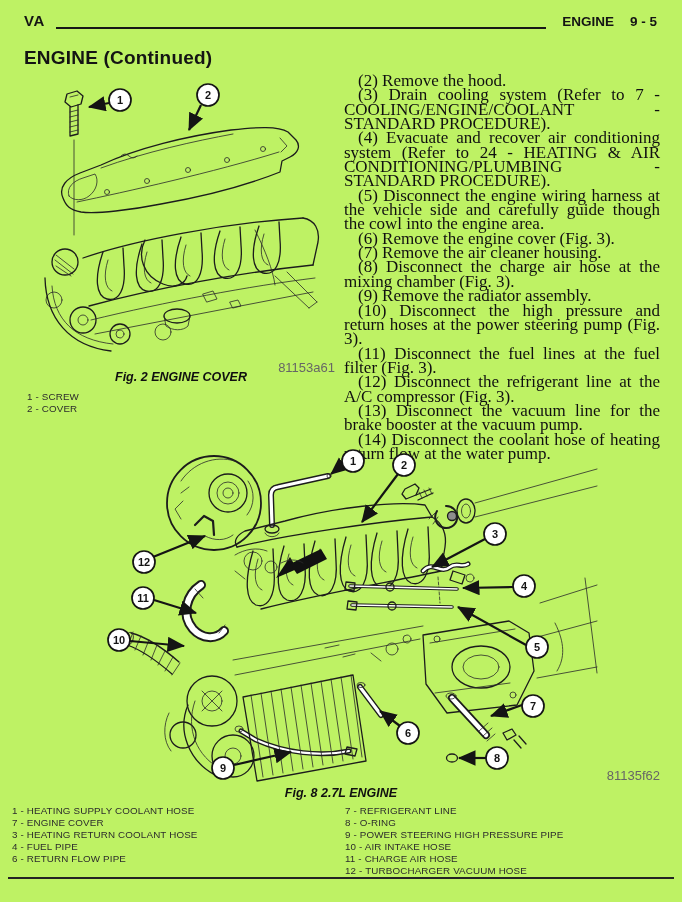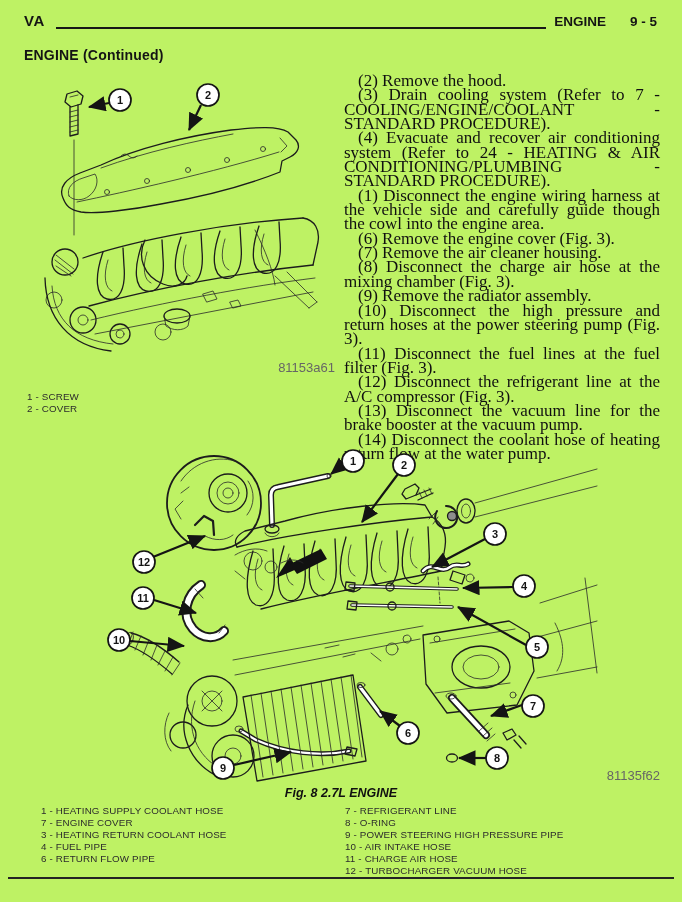--- a/index.html
+++ b/index.html
@@ -1,22 +1,22 @@
 <!DOCTYPE html>
 <html><head>
 <meta charset="utf-8">
 <style>
   html,body{margin:0;padding:0;background:#e8e8e8}
   #page{position:relative;width:682px;height:902px;background:#bef264;overflow:hidden;
         font-family:"Liberation Sans",sans-serif;color:#141414}
 
   .hdr-left{position:absolute;left:24px;top:12px;font-weight:bold;font-size:15px;letter-spacing:.5px}
   .hdr-line{position:absolute;left:56px;top:27px;width:490px;height:2px;background:#171717}
-  .hdr-right{position:absolute;top:14px;right:25px;display:flex;gap:24px;font-weight:bold;font-size:13.5px}
-  .sec-title{position:absolute;left:24px;top:47px;font-weight:bold;font-size:14px;letter-spacing:.2px}
+  .hdr-right{position:absolute;top:14px;right:25px;display:flex;gap:16px;font-weight:bold;font-size:13.5px}
+  .sec-title{position:absolute;left:24px;top:47px;font-weight:bold;font-size:19px;letter-spacing:.2px}
 
   .steps{position:absolute;left:344px;top:74px;width:316px;
          font-family:Liberation Serif, serif;font-size:17px;line-height:14.35px;
          text-align:justify;color:#101010}
   .steps p{margin:0;text-indent:14px}
 
   .fig-caption{position:absolute;text-align:center;font-weight:bold;font-style:italic;font-size:12.5px;color:#101010}
   .art-code{position:absolute;font-size:13px;color:#666;text-align:right}
   .legend{position:absolute;font-size:9.8px;line-height:11.9px;color:#2c2c2c;letter-spacing:.15px}
   .legend div{white-space:nowrap}
@@ -41,21 +41,21 @@
   <div class="hdr-right">
     <span>ENGINE</span>
     <span>9 - 5</span>
   </div>
   <div class="sec-title">ENGINE (Continued)</div>
 
   <div class="steps">
       <p>(2) Remove the hood.</p>
       <p>(3) Drain cooling system (Refer to 7 - COOLING/ENGINE/COOLANT - STANDARD PROCEDURE).</p>
       <p>(4) Evacuate and recover air conditioning system (Refer to 24 - HEATING &amp; AIR CONDITIONING/PLUMBING - STANDARD PROCEDURE).</p>
-      <p>(1) Disconnect the engine wiring harness at the vehicle side and carefully guide though the cowl into the engine area.</p>
+      <p>(5) Disconnect the engine wiring harness at the vehicle side and carefully guide though the cowl into the engine area.</p>
       <p>(6) Remove the engine cover (Fig. 3).</p>
       <p>(7) Remove the air cleaner housing.</p>
       <p>(8) Disconnect the charge air hose at the mixing chamber (Fig. 3).</p>
       <p>(9) Remove the radiator assembly.</p>
       <p>(10) Disconnect the high pressure and return hoses at the power steering pump (Fig. 3).</p>
       <p>(11) Disconnect the fuel lines at the fuel filter (Fig. 3).</p>
       <p>(12) Disconnect the refrigerant line at the A/C compressor (Fig. 3).</p>
       <p>(13) Disconnect the vacuum line for the brake booster at the vacuum pump.</p>
       <p>(14) Disconnect the coolant hose of heating return flow at the water pump.</p>
     </div>
@@ -129,20 +129,21 @@
         <circle cx="95" cy="20" r="11" class="co"></circle>
         <text x="95" y="23.9" class="cot">1</text>
       </g>
       <g>
         <circle cx="183" cy="15" r="11" class="co"></circle>
         <text x="183" y="18.9" class="cot">2</text>
       </g>
     </svg>
 
   <div class="art-code" style="left:240px;top:360px;width:95px">81153a61</div>
+  <div class="fig-caption" style="left:25px;top:370px;width:312px">Fig. 2 ENGINE COVER</div>
   <div class="legend" style="left:27px;top:391px;width:300px">
       <div>1 - SCREW</div>
       <div>2 - COVER</div>
     </div>
 
   <svg style="left:85px;top:443px" width="515" height="340" viewBox="0 0 515 340">
     <defs>
       <marker id="ah3" markerWidth="9" markerHeight="8" refX="7.5" refY="3.5" orient="auto">
         <path d="M0,0 L8,3.5 L0,7 Z" fill="#141414"></path>
       </marker>
@@ -353,21 +354,21 @@
         <text x="58" y="158.9" class="cot">11</text>
       </g>
       <g>
         <circle cx="59" cy="119" r="11" class="co"></circle>
         <text x="59" y="122.9" class="cot">12</text>
       </g>
     </svg>
 
   <div class="art-code" style="left:560px;top:768px;width:100px">81135f62</div>
   <div class="fig-caption" style="left:0;top:786px;width:682px">Fig. 8 2.7L ENGINE</div>
-  <div class="legend" style="left:41px;top:805px;width:310px">
+  <div class="legend" style="left:12px;top:805px;width:310px">
       <div>1 - HEATING SUPPLY COOLANT HOSE</div>
       <div>7 - ENGINE COVER</div>
       <div>3 - HEATING RETURN COOLANT HOSE</div>
       <div>4 - FUEL PIPE</div>
       <div>6 - RETURN FLOW PIPE</div>
     </div>
   <div class="legend" style="left:345px;top:805px;width:330px">
       <div>7 - REFRIGERANT LINE</div>
       <div>8 - O-RING</div>
       <div>9 - POWER STEERING HIGH PRESSURE PIPE</div>

